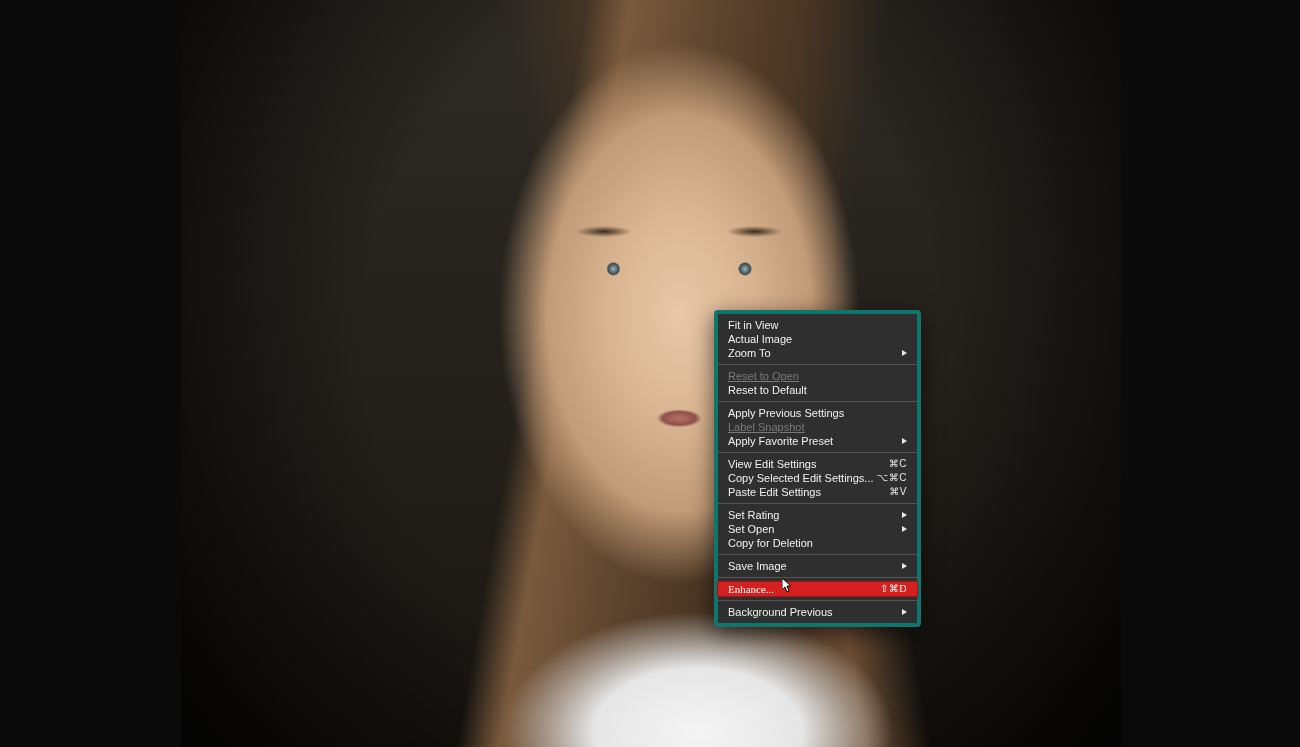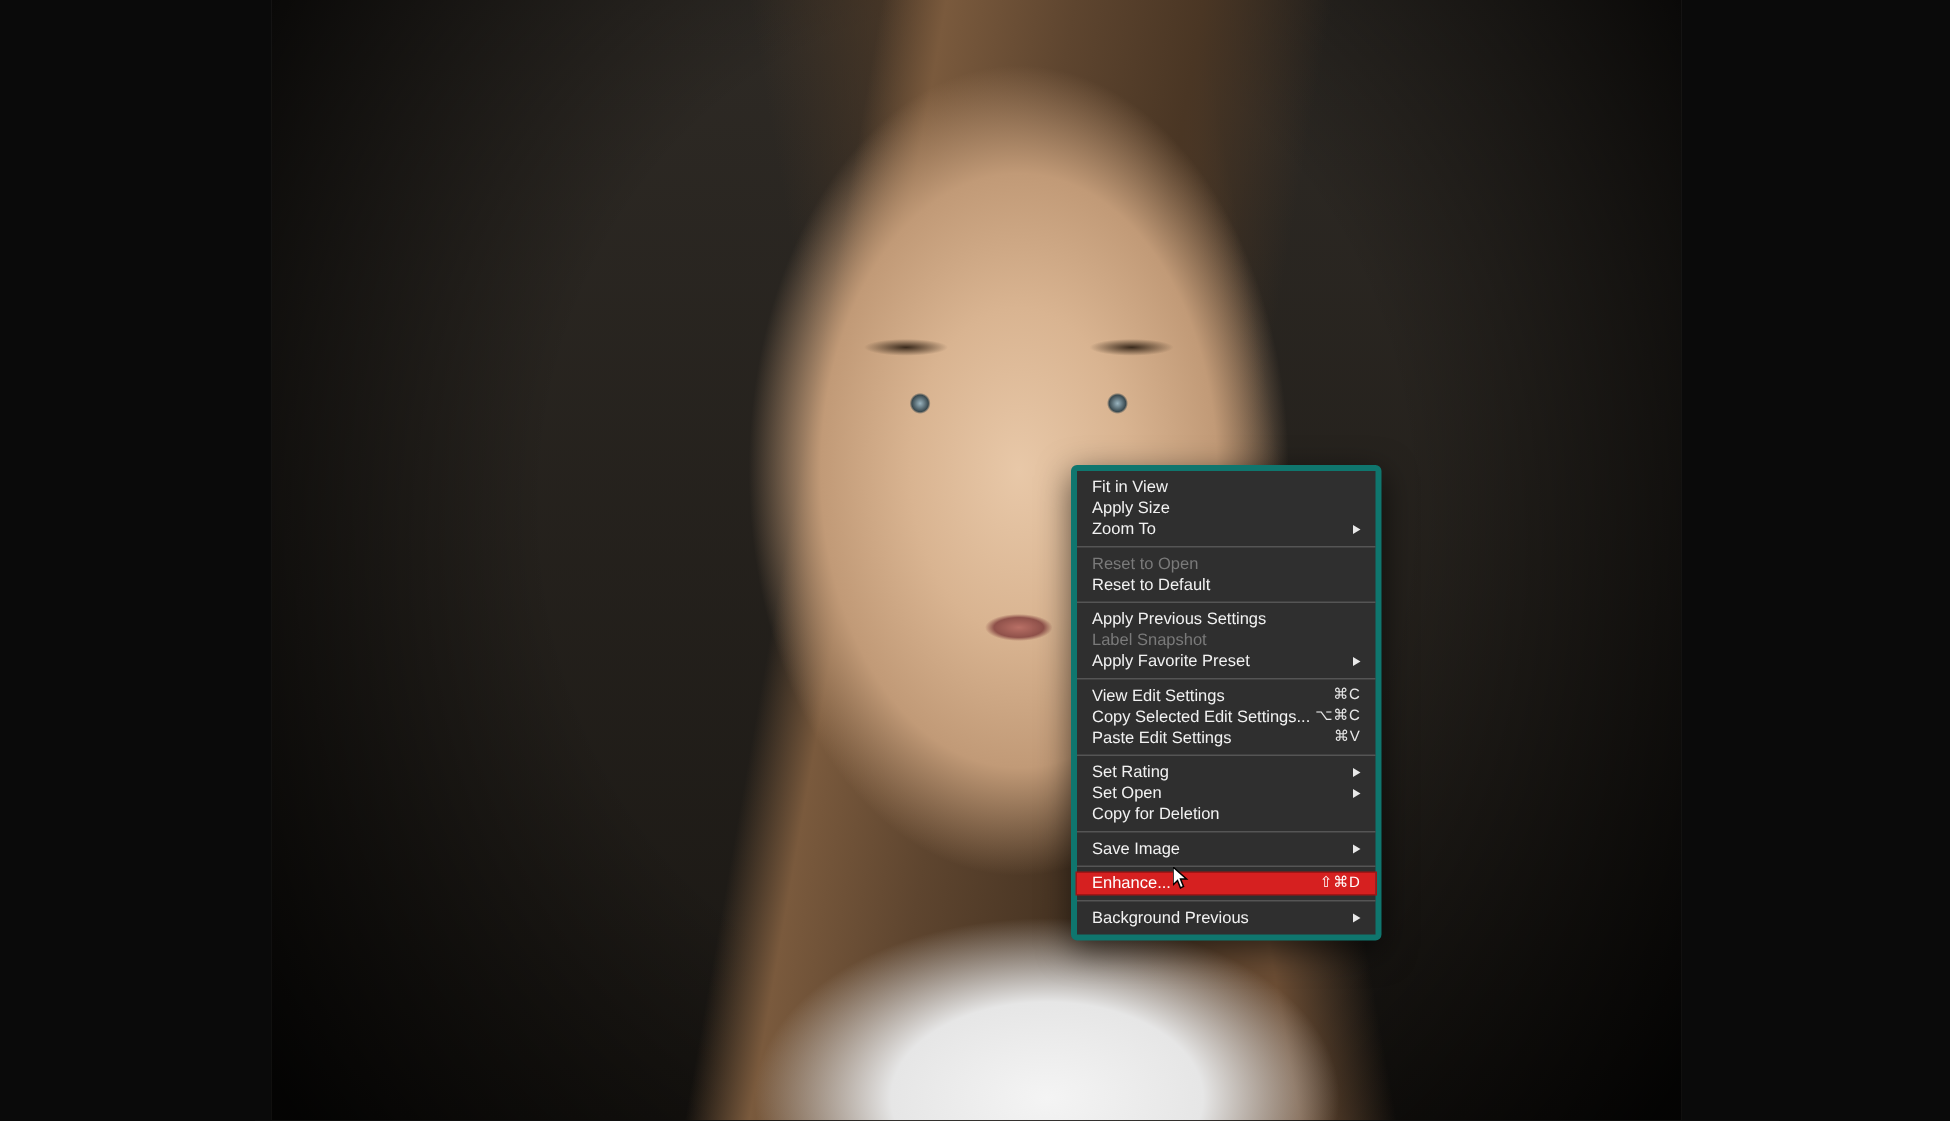--- a/index.html
+++ b/index.html
@@ -82,30 +82,31 @@
   }
   .ctx .item .lbl { flex: 1 1 auto; }
   .ctx .item .sc  { color: #e8e8e8; font-size: 10px; letter-spacing: 0.5px; }
   .ctx .item .sub {
     width: 0; height: 0;
     border-top: 3px solid transparent;
     border-bottom: 3px solid transparent;
     border-left: 5px solid #e8e8e8;
     margin-left: 6px;
   }
-  .ctx .item.disabled { color: #7a7a7a; }
+  .ctx .item.disabled { color: #7a7a7a; text-decoration: underline; }
   .ctx .sep {
     height: 1px;
     margin: 4px 0;
     background: #555;
   }
   .ctx .item.hl {
     background: #d62020;
     color: #fff;
     outline: 1px solid #a31515;
+    font-family: Liberation Serif, serif;
   }
   .ctx .item.hl .sc { color:#fff; }
 
   .cursor {
     position: absolute;
     width: 12px;
     height: 16px;
     pointer-events: none;
   }
   .cursor svg { display:block; }
@@ -115,21 +116,21 @@
 
 <div class="stage">
   <div class="portrait"></div>
 </div>
 
 <div class="ctx" id="ctx">
     <div class="item">
       <span class="lbl">Fit in View</span>
     </div>
     <div class="item">
-      <span class="lbl">Apply Size</span>
+      <span class="lbl">Actual Image</span>
     </div>
     <div class="item">
       <span class="lbl">Zoom To</span>
       <span class="sub"></span>
     </div>
     <div class="sep"></div>
     <div class="item disabled">
       <span class="lbl">Reset to Open</span>
     </div>
     <div class="item">

